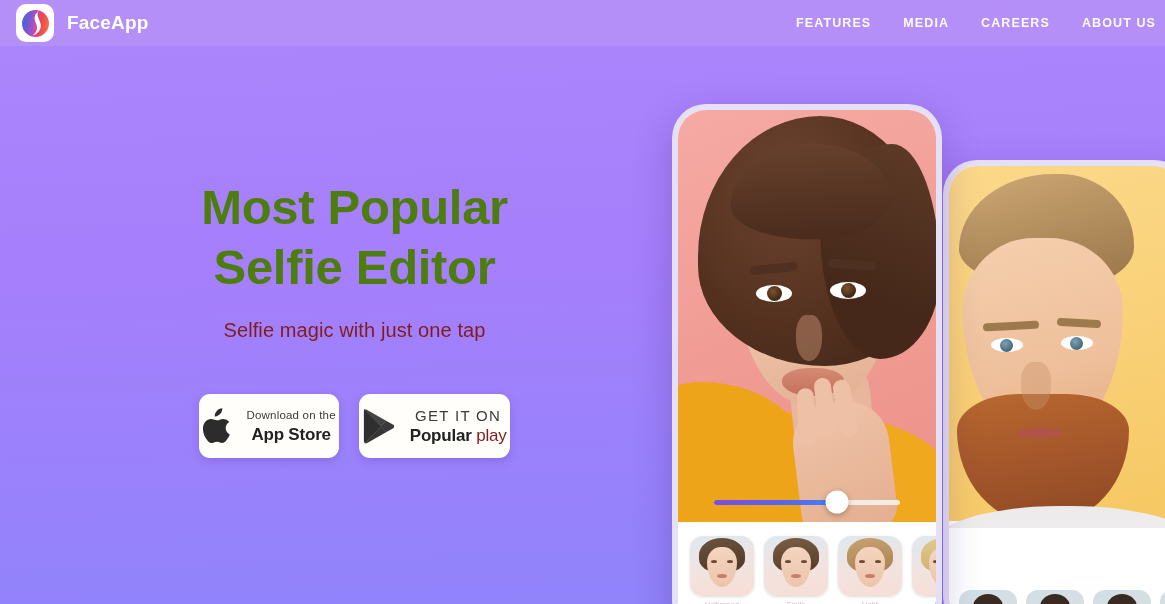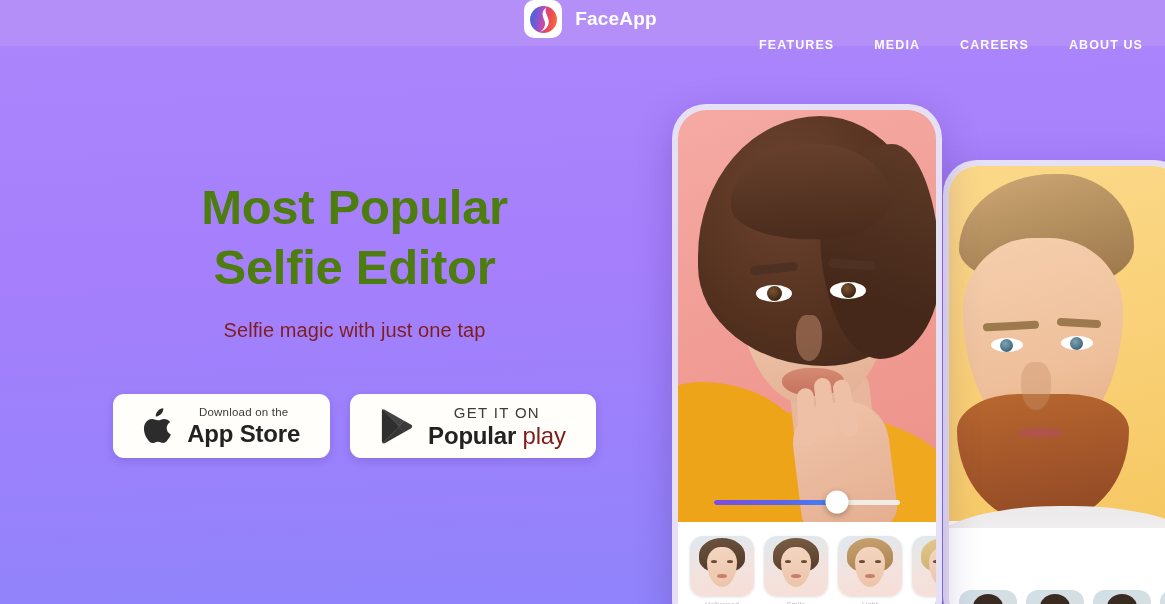--- a/index.html
+++ b/index.html
@@ -20,21 +20,20 @@
   
   .header {
     position: absolute;
     top: 0; left: 0;
     width: 1165px;
     height: 46px;
     background: #b58ff8;
     display: flex;
     align-items: center;
     z-index: 40;
-    flex-direction: column;
   }
 
   .brand {
     display: flex;
     align-items: center;
     margin-left: 16px;
     gap: 13px;
   }
 
   .logo-tile {
@@ -63,24 +62,24 @@
 
   .brand-name {
     color: #ffffff;
     font-size: 19px;
     font-weight: bold;
     letter-spacing: 0.2px;
   }
 
   .nav {
     margin-left: auto;
-    margin-right: 22px;
+    margin-right: 9px;
     display: flex;
     align-items: flex-end;
-    gap: 40px;
+    gap: 32px;
   }
 
   .nav-link {
     color: #ffffff;
     font-size: 12.5px;
     font-weight: bold;
     letter-spacing: 1.1px;
     text-decoration: none;
     white-space: nowrap;
     opacity: 0.97;
@@ -123,42 +122,42 @@
     justify-content: center;
     gap: 20px;
   }
 
   .store-btn {
     background: #fffefb;
     border-radius: 11px;
     height: 64px;
     display: flex;
     align-items: center;
-    padding: 0 30px;
+    padding: 0 3px;
     gap: 14px;
     box-shadow: 0 3px 9px rgba(60, 20, 120, 0.17);
     cursor: pointer;
     text-decoration: none;
   }
 
   .store-btn .glyph { flex: none; display: flex; align-items: center; }
 
   .store-txt { display: flex; flex-direction: column; line-height: 1; }
 
   .store-top {
     color: #3b3b3b;
     font-size: 11.5px;
     letter-spacing: 0.2px;
     margin-bottom: 4px;
   }
   .store-top.caps { letter-spacing: 1.3px; font-size: 15px; }
 
   .store-main {
     color: #222222;
-    font-size: 24px;
+    font-size: 17px;
     letter-spacing: -0.2px;
   }
   .store-main .light { font-weight: normal; color: #7f1d1d; }
   .store-main .bold  { font-weight: bold; }
 
   
   .phones { position: absolute; inset: 0; z-index: 5; }
 
   .phone {
     position: absolute;

